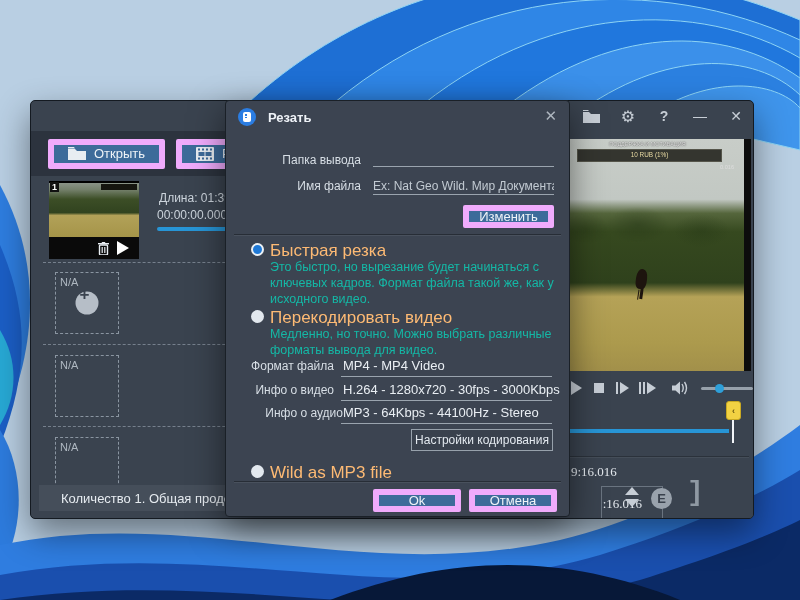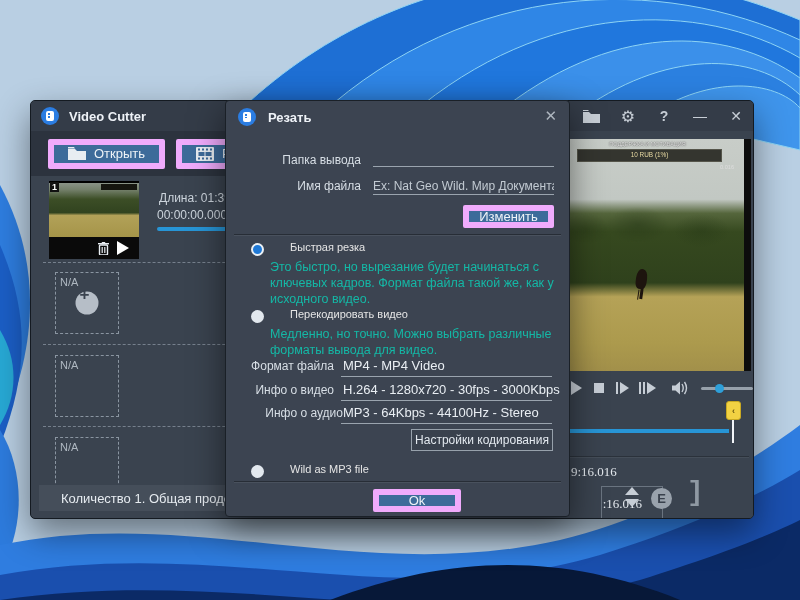--- a/index.html
+++ b/index.html
@@ -106,21 +106,21 @@
   .dlg-title-text{ color:#eef2f7; font-size:13px; font-weight:bold;}
   .dlg-close{ position:absolute; right:12px; top:6px; color:#aeb6bf; font-size:15px;}
   .lbl{ position:absolute; color:#d7dee5; font-size:12px; text-align:right; white-space:nowrap;}
   .fld{ position:absolute; border-bottom:1px solid #9aa4ae; color:#c2cad2; font-size:12px;
     white-space:nowrap; overflow:hidden; height:18px;}
   .dlg-btn{ position:absolute; height:23px;}
   .sep{ position:absolute; left:8px; right:8px; border-top:1px solid #272d36; box-shadow:0 1px 0 rgba(255,255,255,.07); height:0;}
   .radio{ position:absolute; width:13px; height:13px; border-radius:50%;}
   .radio.sel{ background:#1f79d6; border:2px solid #ecf1f5;}
   .radio.unsel{ background:#e2e8ee;}
-  .opt-label{ position:absolute; color:#e5e5e5; font-size:11px; white-space:nowrap;margin-left:20px;}
+  .opt-label{ position:absolute; color:#fdba74; font-size:17px; white-space:nowrap;}
   .opt-desc{ position:absolute; color:#14b8a6; font-size:12.5px; line-height:16px; width:292px;}
   .frm-val{ position:absolute; color:#e9eef3; font-size:13px; white-space:nowrap;}
   .enc-btn{ position:absolute; left:185px; top:328px; width:142px; height:22px; background:#39414d;
     border:1px solid #97a1ab; color:#e2e8ee; font-size:12px; display:flex; align-items:center; justify-content:center;}
   svg{ display:block; }
 </style>
 </head>
 <body>
 
 <div class="desktop">
@@ -139,24 +139,20 @@
     <path d="M0,245 C28,310 30,370 0,445 Z" fill="#1b5ec5"></path>
     <path d="M0,330 C18,360 18,395 0,425 Z" fill="#27a8d4"></path>
     <path d="M0,430 C25,470 25,530 0,570 Z" fill="#2d7bdd"></path>
     <path d="M0,545 C190,505 360,585 560,540 C660,515 740,470 800,425 L800,600 L0,600 Z" fill="#2f7de0"></path>
     <path d="M0,575 C220,535 400,615 600,555 C690,527 760,495 800,470 L800,600 L0,600 Z" fill="#1a4fae"></path>
     <path d="M0,600 C240,565 430,640 640,580 C720,555 770,535 800,520 L800,600 Z" fill="#0b2a66"></path>
     <path d="M330,600 C450,555 560,552 680,600 Z" fill="#071838"></path>
   </svg>
 
   <div class="main-window">
-    <div class="titlebar">
-      <div class="app-logo"></div>
-      <div class="win-title">Video Cutter</div>
-    </div>
     <div class="tb-icons">
       <span class="tb-ic">
         <svg width="17" height="13" viewBox="0 0 17 13">
             <path d="M0,2 L6,2 L8,4 L17,4 L17,13 L0,13 Z M0,0 L5,0 L6,1 L0,1 Z" fill="#c7ced6"></path>
           </svg>
       </span>
       <span class="tb-ic gear-g">⚙</span>
       <span class="tb-ic" style="font-weight:bold">?</span>
       <span class="tb-ic">—</span>
       <span class="tb-ic">✕</span>
@@ -339,14 +335,15 @@
     <div class="sep" style="left:115px; right:17px; top:322px; border-top-color:#9aa4ae; box-shadow:none"></div>
 
     <button class="enc-btn">Настройки кодирования</button>
 
     <div class="radio unsel" style="left:25px; top:364px"></div>
     <div class="opt-label" style="left:44px; top:362px">Wild as MP3 file</div>
 
     <div class="sep" style="top:380px"></div>
 
     <button class="steel-btn dlg-btn" style="left:147px; top:388px; width:88px">Ok</button>
+    <button class="steel-btn dlg-btn" style="left:243px; top:388px; width:88px">Отмена</button>
   </div>
 </div>
 
 </body></html>

